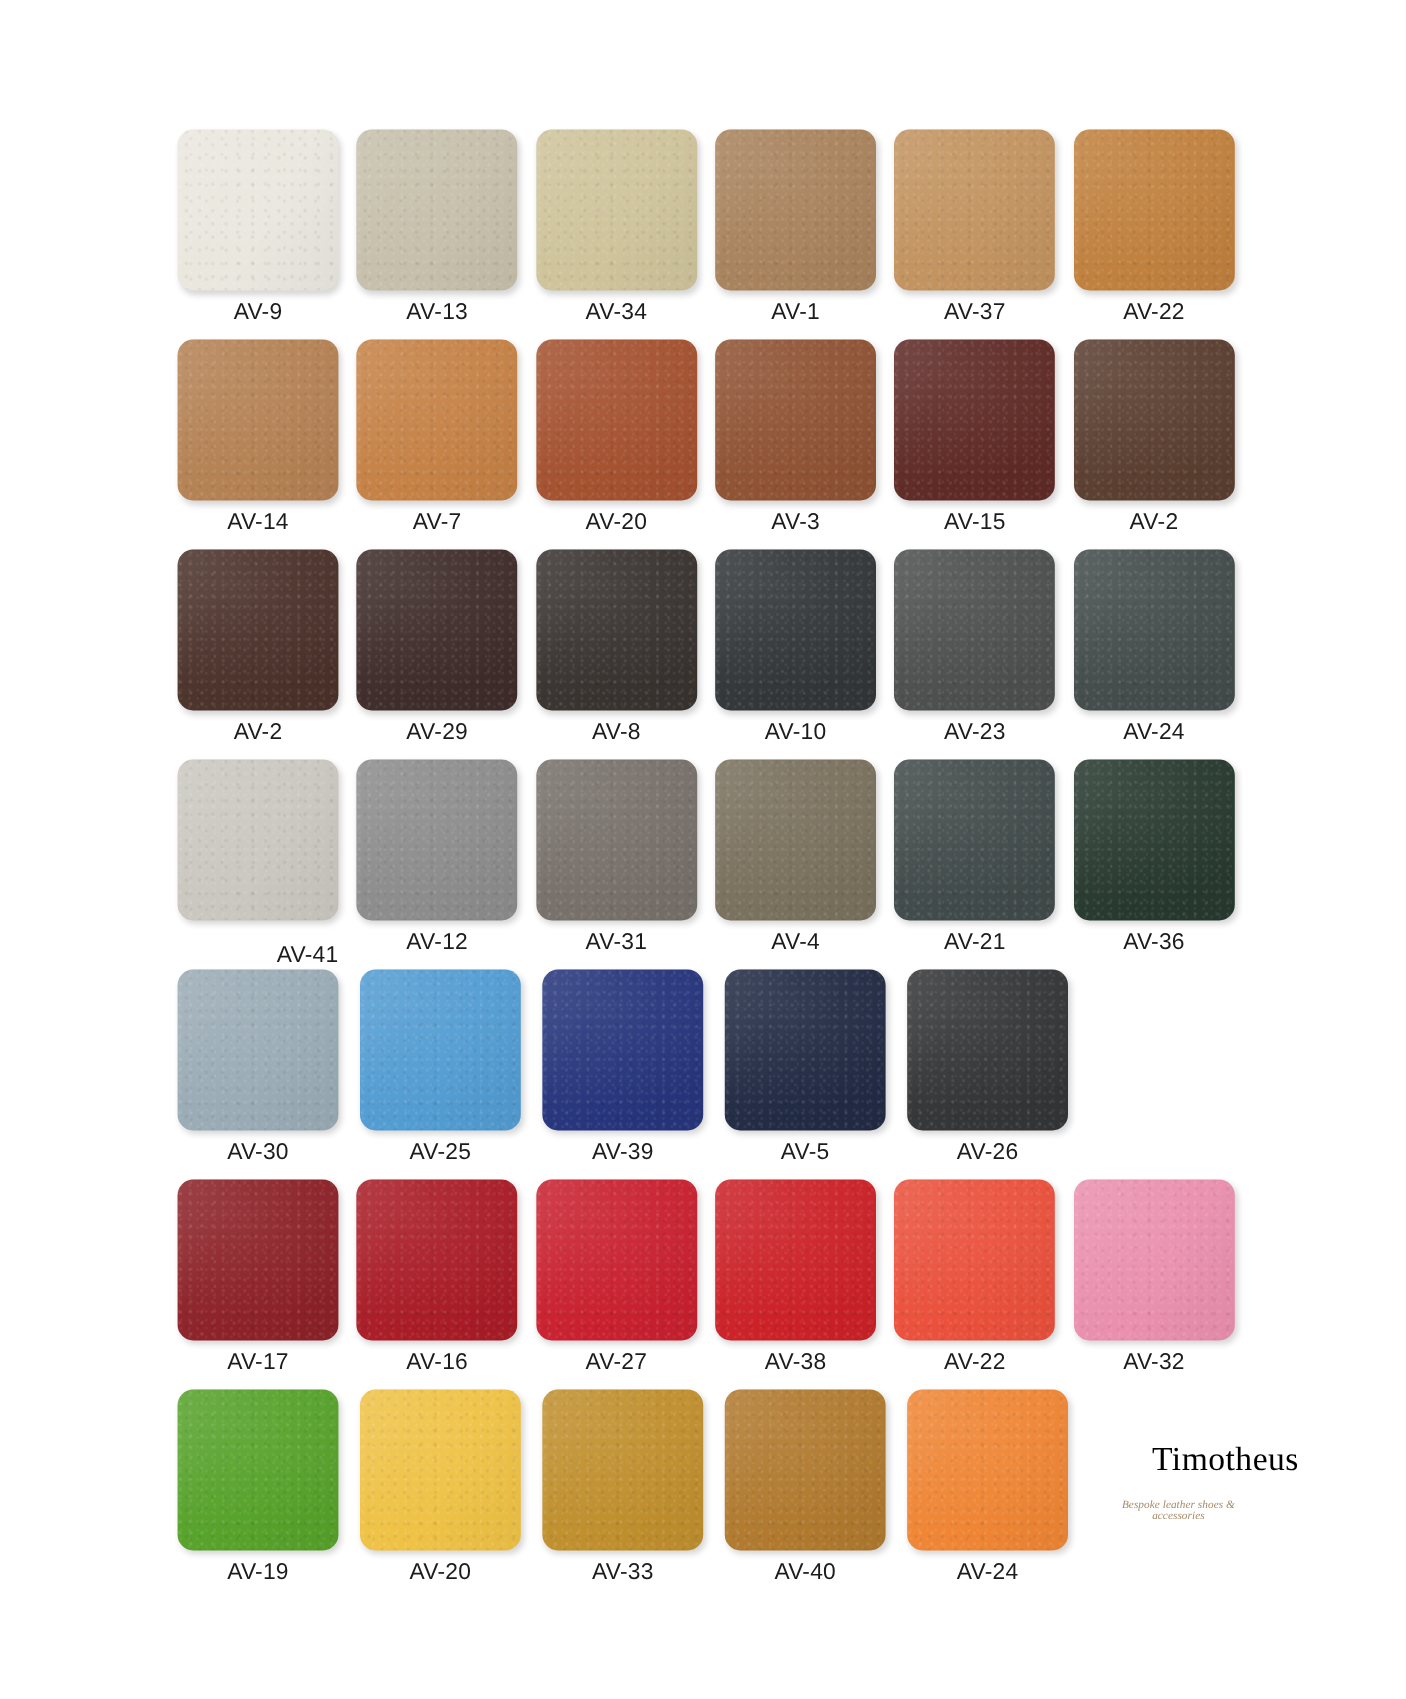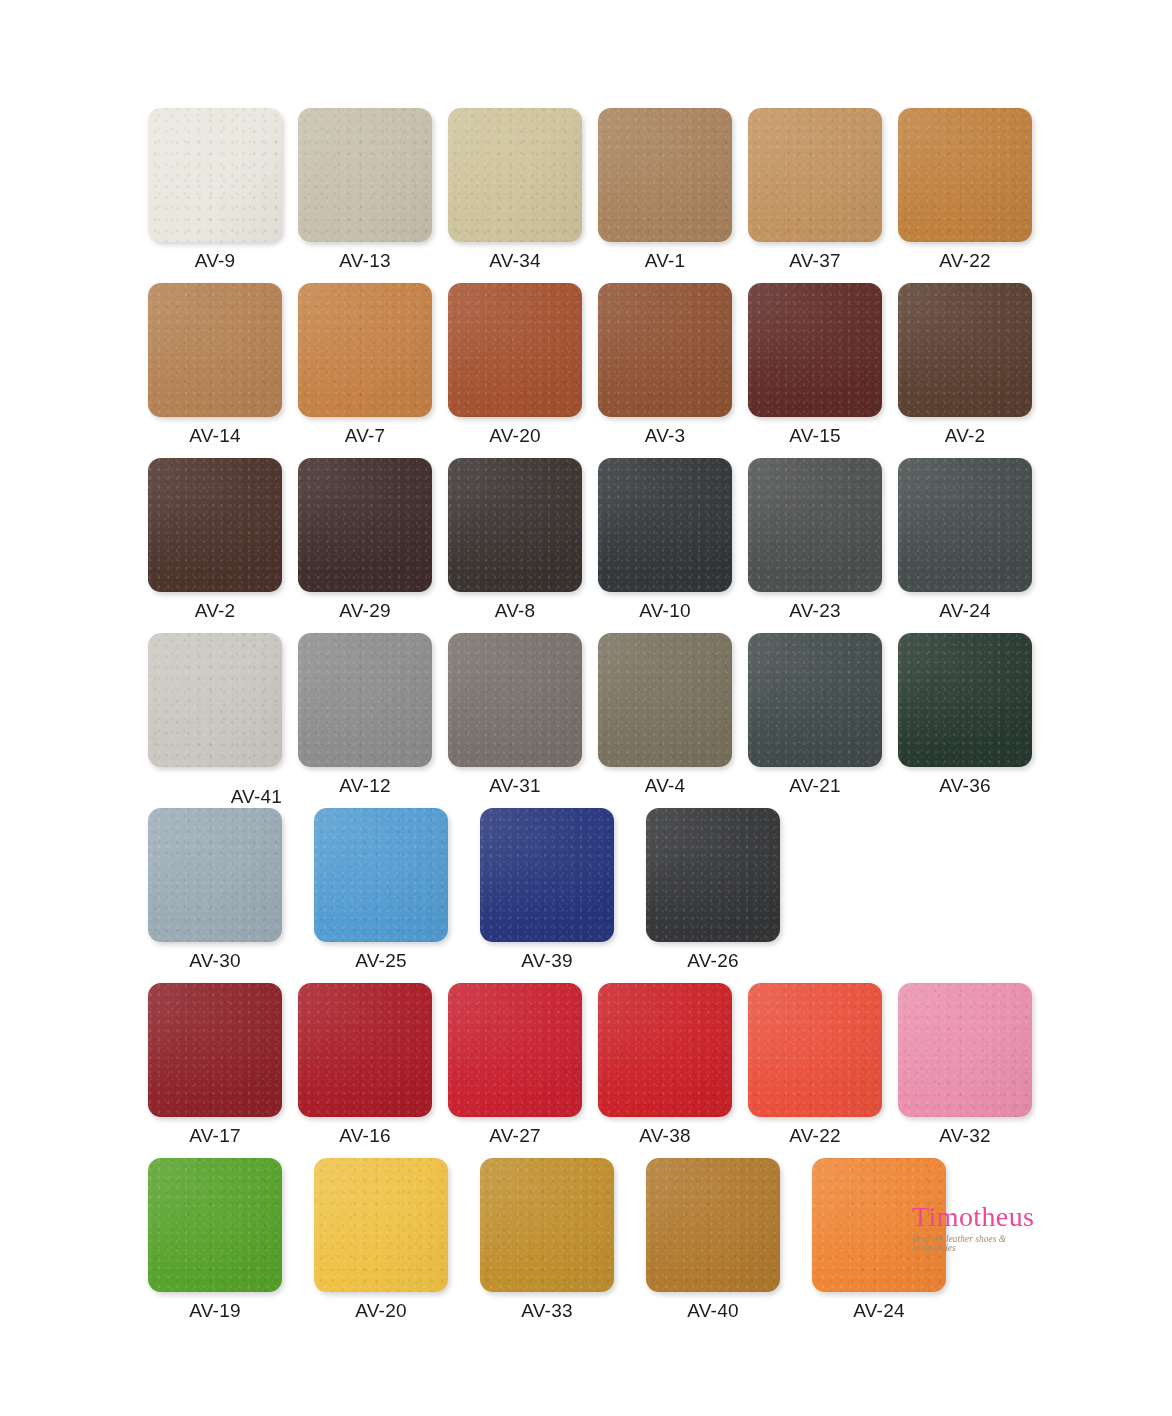--- a/index.html
+++ b/index.html
@@ -26,21 +26,21 @@
     left: 148px;
     top: 108px;
     width: 896px;
   }
   .row {
     display: flex;
     height: 175px;
   }
   .cell {
     width: 150px;
-    margin-right: 16px;
+    margin-right: 2px;
     position: relative;
   }
   .swatch-wrap {
     width: 134px;
     height: 134px;
     position: relative;
   }
   .swatch {
     width: 134px;
     height: 134px;
@@ -87,32 +87,34 @@
   .logo {
     position: absolute;
     left: 912px;
     top: 1203px;
     width: 140px;
     text-align: left;
   }
   .logo-name {
     font-family: "Liberation Serif", serif;
     font-size: 28px;
-    color: #ec4899;
+    color: #000000;
     letter-spacing: 0.4px;
     line-height: 1;
+    margin-left: 48px;
   }
   .logo-tag {
     font-family: "Liberation Serif", serif;
     font-style: italic;
     font-size: 9.4px;
     color: #a78a67;
     letter-spacing: 0.05px;
-    margin-top: 4px;
+    margin-top: 20px;
     line-height: 1;
+    text-align: center;
   }
 </style>
 </head>
 <body>
 
 <div id="chart">
   <div class="grid">
       <div class="row">
         <div class="cell">
           <div class="swatch-wrap">
@@ -276,20 +278,26 @@
           <div class="swatch-wrap">
             <div class="swatch" style="background: rgb(82, 156, 210);"></div>
           </div>
           <div class="label">AV-25</div>
         </div>
         <div class="cell">
           <div class="swatch-wrap">
             <div class="swatch" style="background: rgb(38, 53, 124);"></div>
           </div>
           <div class="label">AV-39</div>
+        </div>
+        <div class="cell">
+          <div class="swatch-wrap">
+            <div class="swatch" style="background: rgb(34, 43, 68);"></div>
+          </div>
+          <div class="label">AV-5</div>
         </div>
         <div class="cell">
           <div class="swatch-wrap">
             <div class="swatch" style="background: rgb(52, 53, 55);"></div>
           </div>
           <div class="label">AV-26</div>
         </div>
       </div>
       <div class="row">
         <div class="cell">

